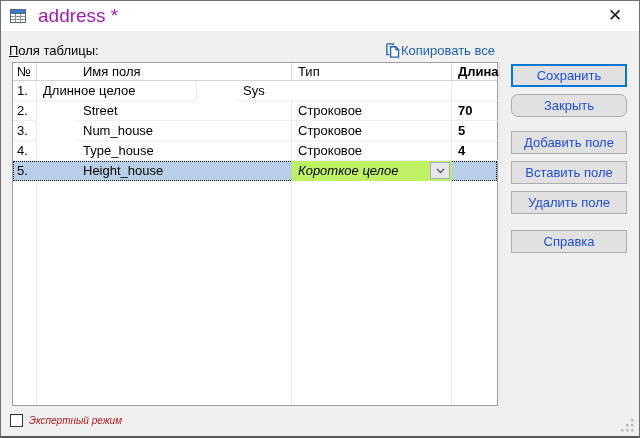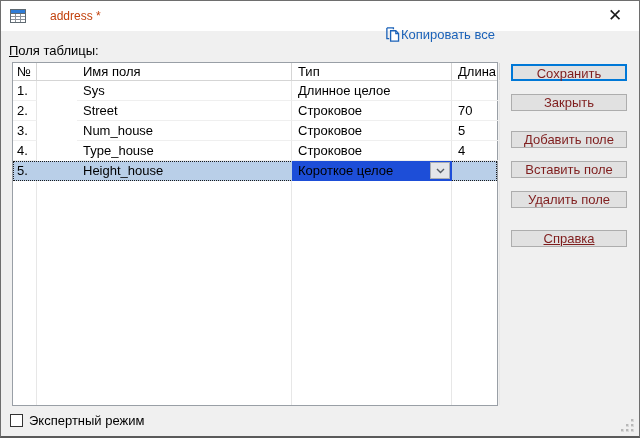--- a/index.html
+++ b/index.html
@@ -12,35 +12,35 @@
     border-bottom:2px solid #5a5a5a;
     background:#f0f0f0;
   }
 
   
   .titlebar {
     position:absolute; left:0; top:0; right:0; height:30px;
     background:#ffffff; display:flex; align-items:center;
   }
   .titlebar .app-icon { margin-left:9px; width:16px; height:16px; flex:0 0 16px; }
-  .titlebar .title { margin-left:24px; font-size:12px; color:#c2410c; }
+  .titlebar .title { margin-left:12px; font-size:19px; color:#a21caf; }
   .close-btn {
     position:absolute; right:2px; top:0; width:44px; height:29px;
     display:flex; align-items:center; justify-content:center;
     font-size:17px; color:#1a1a1a; background:transparent; border:0;
     font-family:"Liberation Sans", sans-serif; cursor:default;
   }
 
   
   .fields-label {
     position:absolute; left:8px; top:42px; font-size:13px; color:#000;
   }
   .fields-label .mn { text-decoration:underline; }
   .copy-all {
-    position:absolute; top:24px; left:384px; width:110px; height:18px;
+    position:absolute; top:40px; left:384px; width:110px; height:18px;
     display:flex; align-items:center; gap:0; cursor:pointer;text-align:right;
   }
   .copy-all .copy-ic { width:17px; height:17px; }
   .copy-all .copy-txt { font-size:13px; color:#1b62b8; white-space:nowrap; }
 
   
   .grid {
     position:absolute; left:11px; top:61px; width:486px; height:344px;
     background:#ffffff; border:1px solid #999fa6;
     display:flex; flex-direction:column; font-size:13px;
@@ -50,64 +50,64 @@
   .thead .td { color:#000; border-right:1px solid #d5d5d5; height:100%;
                display:flex; align-items:center; }
   .tfill { flex:1 1 auto; }
   .tfill .td { height:100%; border-right:1px solid #e7e7e7; }
   .trow .td { height:100%; display:flex; align-items:center;
               border-right:1px solid #e7e7e7; border-bottom:1px solid #efefef; }
   .td { overflow:hidden; white-space:nowrap; }
   .c-num  { flex:0 0 24px;  padding-left:4px; }
   .c-name { flex:0 0 215px; padding-left:6px;margin-left:40px; }
   .c-type { flex:0 0 160px; padding-left:6px; position:relative; }
-  .c-len  { flex:0 0 48px;  padding-left:6px; }
+  .c-len  { flex:0 0 48px;  padding-left:6px;font-weight:bold; }
   .c-key  { flex:1 1 auto;  justify-content:center; padding-left:0; border-right:0 !important; }
   .thead .c-key { border-right:0; }
 
   .trow.selected { background:#b9cfe8; outline:1px dotted #1a1a1a; outline-offset:-1px; }
   .trow.selected .td { border-bottom-color:transparent; border-right-color:transparent; }
-  .trow.selected .c-type { background:#1d4ed8; }
+  .trow.selected .c-type { background:#bef264;font-style:italic; }
 
   .key-ic { width:17px; height:14px; display:block; }
   .key-gold { color:#d29a27; }
   .key-gray { color:#c9c9c9; }
   .trow.selected .key-gray { color:#b3bfc9; }
 
   .combo-btn {
     position:absolute; right:1px; top:1px; width:20px; height:17px;
     background:#e4e6e9; border:1px solid #a8adb3;
     display:flex; align-items:center; justify-content:center; cursor:default;
   }
 
   
   .btn {
-    position:absolute; left:510px; width:116px; height:17px;
+    position:absolute; left:510px; width:116px; height:23px;
     background:#e1e1e1; border:1px solid #adadad;
-    font-family:"Liberation Sans", sans-serif; font-size:13px; color:#7f1d1d;
+    font-family:"Liberation Sans", sans-serif; font-size:13px; color:#1d4ed8;
     cursor:default;
   }
   .btn.default { border:2px solid #0078d7; }
   .b-save   { top:63px; }
-  .b-close  { top:93px; }
+  .b-close  { top:93px;border-radius:7px; }
   .b-add    { top:130px; }
   .b-insert { top:160px; }
   .b-delete { top:190px; }
-  .b-help   { top:229px;text-decoration:underline; }
+  .b-help   { top:229px; }
 
   
   .expert {
     position:absolute; left:9px; top:411px; height:16px;
     display:flex; align-items:center; gap:6px;
   }
   .checkbox {
     width:13px; height:13px; background:#ffffff; border:1px solid #333333;
     cursor:default;
   }
-  .expert .lbl { font-size:13px; color:#000000; }
+  .expert .lbl { font-size:10px; color:#b91c1c;font-style:italic; }
 
   .size-grip {
     position:absolute; right:5px; bottom:4px; width:15px; height:15px;
   }
   .size-grip i {
     position:absolute; width:3px; height:3px; background:#b8b8b8;
     box-shadow: inset -1px -1px 0 #d9d9d9;
   }
   .g1{right:0;bottom:0;} .g2{right:5px;bottom:0;} .g3{right:10px;bottom:0;}
   .g4{right:0;bottom:5px;} .g5{right:5px;bottom:5px;} .g6{right:0;bottom:10px;}
@@ -147,22 +147,22 @@
     <div class="tr thead">
       <div class="td c-num">№</div>
       <div class="td c-name">Имя поля</div>
       <div class="td c-type">Тип</div>
       <div class="td c-len">Длина</div>
       <div class="td c-key" style="justify-content:flex-start;padding-left:6px;">Ключ</div>
     </div>
 
     <div class="tr trow">
       <div class="td c-num">1.</div>
+      <div class="td c-type">Длинное целое</div>
       <div class="td c-name">Sys</div>
-      <div class="td c-type">Длинное целое</div>
       <div class="td c-len"></div>
       <div class="td c-key">
         <svg class="key-ic key-gold" viewBox="0 0 17 14">
           <circle cx="4" cy="7" r="2.6" fill="none" stroke="currentColor" stroke-width="2.2"></circle>
           <rect x="6.5" y="6" width="9.5" height="2.4" fill="currentColor"></rect>
           <rect x="11" y="8" width="2" height="2.6" fill="currentColor"></rect>
           <rect x="14.2" y="8" width="1.8" height="3.4" fill="currentColor"></rect>
         </svg>
       </div>
     </div>

